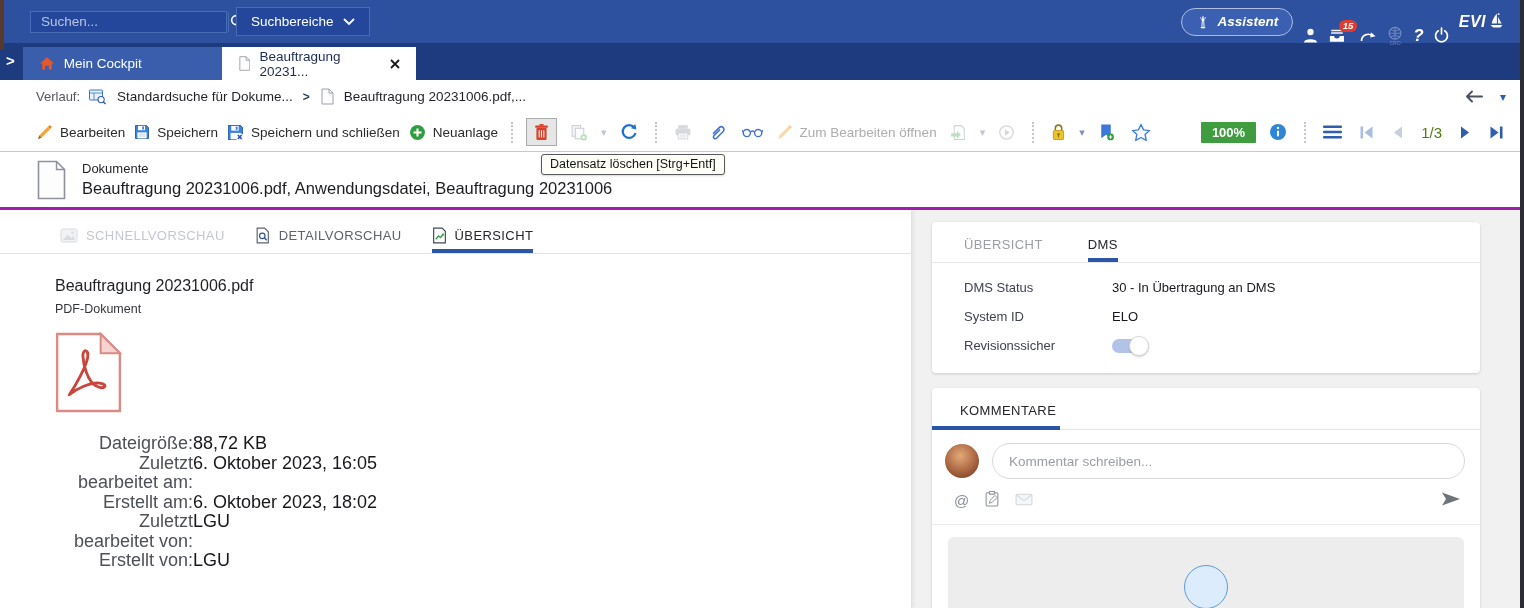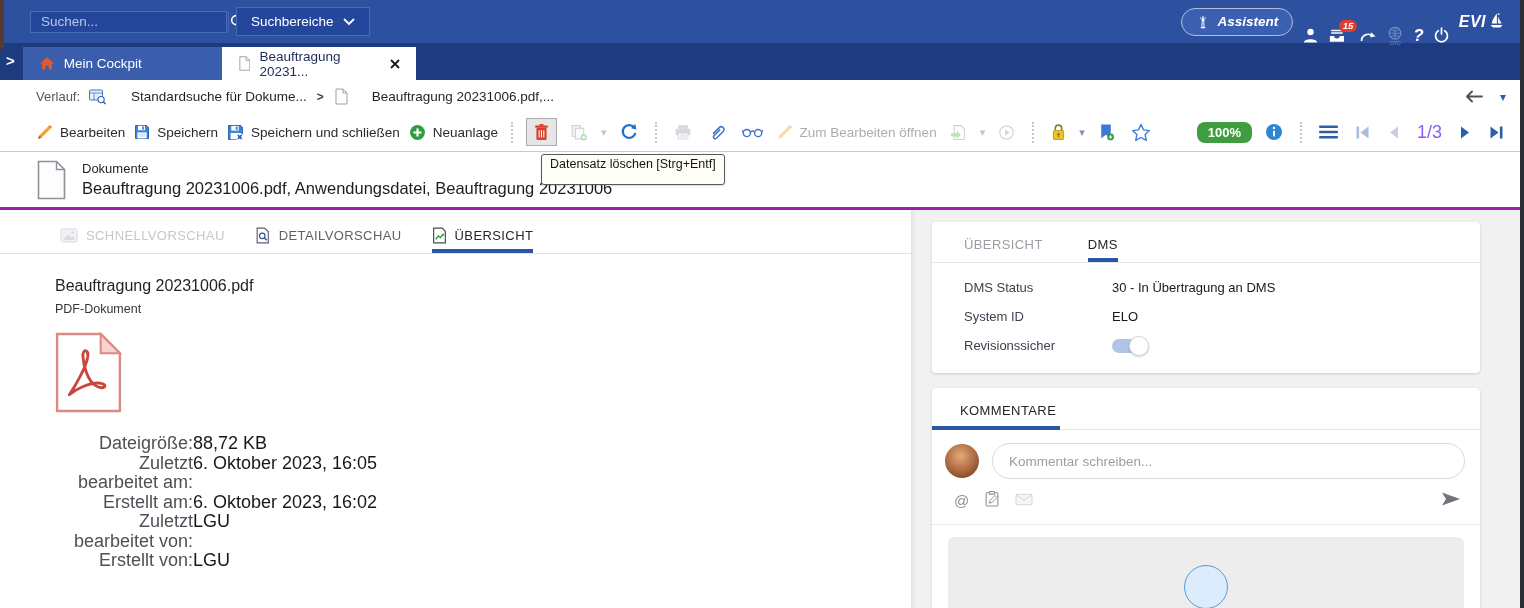--- a/index.html
+++ b/index.html
@@ -26,39 +26,39 @@
   .tabrow { height:37px; background:#1d3b7e; display:flex; align-items:flex-end; padding-left:4px; position:relative; z-index:2; }
   .tab-chevron { color:#fff; font-weight:bold; font-size:15px; align-self:center; padding:0 8px 2px 2px; cursor:pointer; }
   .tab { display:flex; align-items:center; gap:9px; height:33px; padding:0 16px; font-size:13.5px; cursor:pointer; }
   .tab.home { background:#3a5dac; color:#fff; width:199px; }
   .tab.active-doc { background:#fff; color:#1c2c55; width:194px; }
   .tab .close-x { margin-left:auto; display:flex; }
 
   
   .crumbrow { height:33px; background:#fff; display:flex; align-items:center; padding:0 18px 0 36px; gap:8px; }
   .crumb-label { color:#54565c; font-size:13px; }
-  .crumb-item { display:flex; align-items:center; gap:24px; color:#1f2126; font-size:13.5px; cursor:pointer; }
+  .crumb-item { display:flex; align-items:center; gap:10px; color:#1f2126; font-size:13.5px; cursor:pointer; }
   .crumb-sep { color:#2e3f66; font-weight:bold; font-size:12px; padding:0 2px; }
   .crumb-right { margin-left:auto; display:flex; align-items:center; gap:16px; }
   .dd-tri { color:#2d5fad; font-size:12px; cursor:pointer; }
 
   
   .toolbar { height:39px; background:#fff; border-bottom:1px solid #c9c9c9; display:flex; align-items:center; padding:0 16px 0 36px; gap:9px; position:relative; z-index:2; }
   .tbtn { display:flex; align-items:center; gap:7px; font-size:13.5px; color:#2b2b2b; cursor:pointer; white-space:nowrap; }
   .tbtn.disabled { color:#adadad; cursor:default; }
   .icon-btn { display:flex; align-items:center; justify-content:center; padding:3px 4px; cursor:pointer; }
   .icon-btn.boxed { background:#e6e6e6; border:1px solid #ababab; padding:4px 7px; }
   .vsep { border-left:2px dotted #c6c6c6; height:21px; margin:0 4px; }
   .mini-dd { color:#7e93bd; font-size:11px; cursor:pointer; }
   .mini-dd.dim { color:#c0c6d2; }
-  .zoom-badge { background:#3f9c3f; color:#fff; font-weight:bold; font-size:13px; padding:3px 11px; border-radius:8px; cursor:pointer; }
-  .page-ind { font-size:18px; color:#8b5cf6; padding:0 4px; }
+  .zoom-badge { background:#3f9c3f; color:#fff; font-weight:bold; font-size:13px; padding:3px 11px; border-radius:1px; cursor:pointer; }
+  .page-ind { font-size:15px; color:#4d7c0f; padding:0 4px; }
   .spacer { flex:1; }
 
-  .tooltip { position:absolute; left:541px; top:154px; background:#fefdf6; border:1px solid #58595b; border-radius:3px; padding:2px 8px 13px; font-size:12.5px; color:#141414; z-index:20; box-shadow:0 1px 2px rgba(0,0,0,.15); white-space:nowrap; }
+  .tooltip { position:absolute; left:541px; top:154px; background:#fefdf6; border:1px solid #58595b; border-radius:3px; padding:2px 8px 3px; font-size:12.5px; color:#141414; z-index:20; box-shadow:0 1px 2px rgba(0,0,0,.15); white-space:nowrap; }
 
   
   .docheader { height:58px; background:#fff; border-bottom:3px solid #a21caf; display:flex; align-items:center; padding:0 36px; gap:15px; }
   .dh-text .cat { font-size:13px; color:#1f2126; margin-bottom:3px; }
   .dh-text .title { font-size:16.5px; color:#1b1d22; }
 
   
   .main { height:398px; display:flex; background:#f1f1f2; overflow:hidden; }
   .left-panel { width:912px; background:#fff; border-right:1px solid #e3e3e4; box-shadow:2px 0 3px rgba(0,0,0,.05); }
   .lp-tabs { display:flex; gap:30px; padding:17px 0 0 60px; border-bottom:1px solid #e2e2e2; }
@@ -459,21 +459,21 @@
         <div class="detail-row">
             <span class="dl">Dateigröße:</span>
             <span class="dv">88,72 KB</span>
           </div>
         <div class="detail-row">
             <span class="dl">Zuletzt bearbeitet am:</span>
             <span class="dv">6. Oktober 2023, 16:05</span>
           </div>
         <div class="detail-row">
             <span class="dl">Erstellt am:</span>
-            <span class="dv">6. Oktober 2023, 16:02</span>
+            <span class="dv">6. Oktober 2023, 18:02</span>
           </div>
         <div class="detail-row">
             <span class="dl">Zuletzt bearbeitet von:</span>
             <span class="dv">LGU</span>
           </div>
         <div class="detail-row">
             <span class="dl">Erstellt von:</span>
             <span class="dv">LGU</span>
           </div>
       </div>

